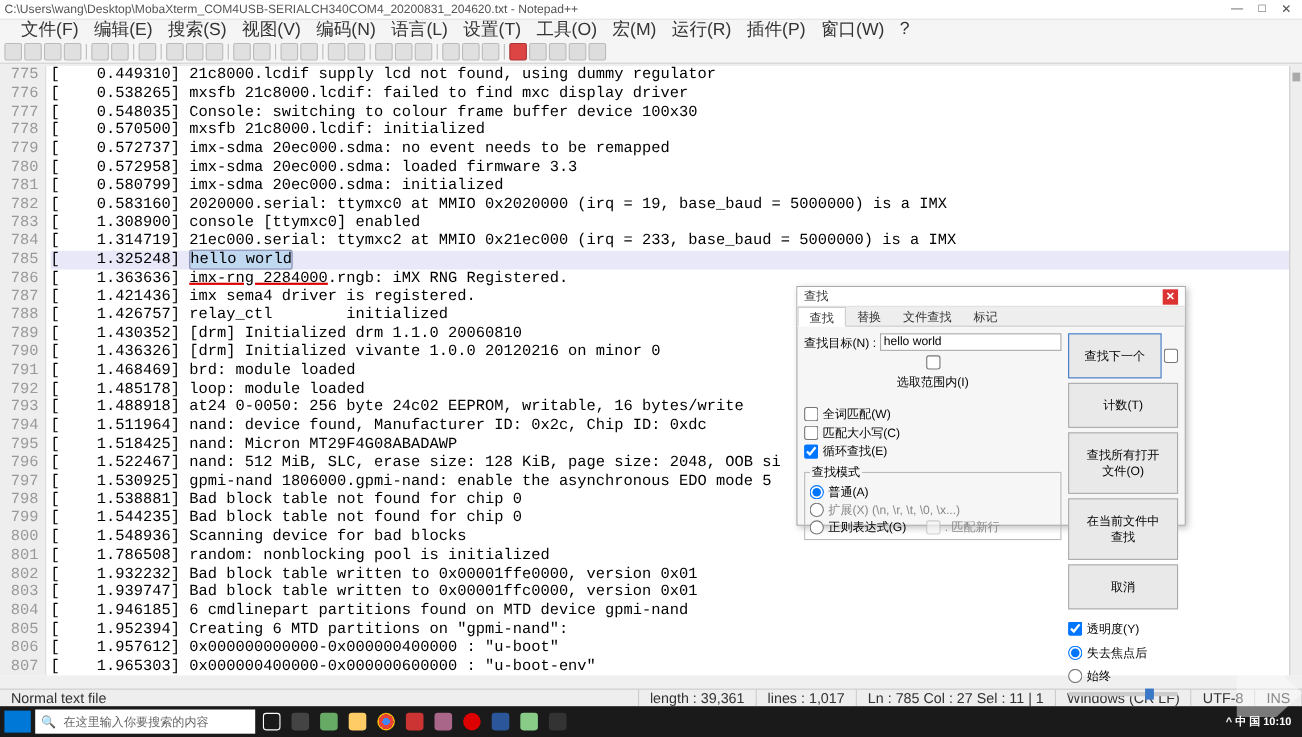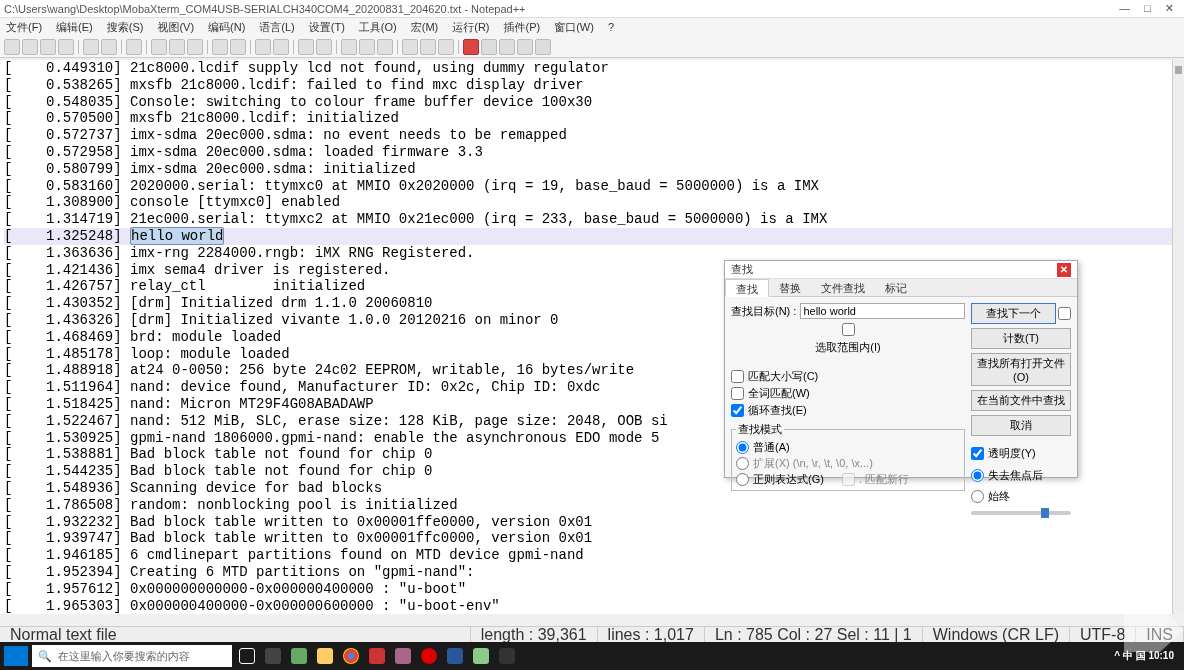--- a/index.html
+++ b/index.html
@@ -25,23 +25,23 @@
     justify-content: flex-end;
   }
   .titlebar .spacer { flex: 1; }
   .win-controls { display: flex; gap: 14px; padding-right: 6px; color: #555; }
   
   .menubar {
     height: 18px;
     background: #f5f5f5;
     display: flex;
     align-items: center;
-    font-size: 11px;
+    font-size: 16px;
     color: #333;
-    padding-left: 0;
+    padding-left: 13px;
     gap: 2px;
   }
   .menubar span { padding: 0 6px; cursor: default; }
   
   .toolbar {
     height: 22px;
     background: #f5f5f5;
     border-bottom: 1px solid #ccc;
     display: flex;
     align-items: center;
@@ -98,21 +98,21 @@
   .code {
     flex: 1;
     line-height: 16.8px;
     white-space: pre;
     padding-left: 4px;
     color: #000;
     position: relative;
   }
   .line-hi { background: #e8e8f8; display: inline-block; width: 100%; }
   .sel { background: #c0d8f0; border: 1px solid #88a; border-radius: 2px;}
-  .redund { text-decoration-color: #d00; text-decoration-thickness: 2px; }
+  .redund { text-decoration: underline; text-decoration-color: #d00; text-decoration-thickness: 2px; }
   .scrollbar-v {
     position:absolute; right:0; top:0; bottom:0; width:12px;
     background:#eee; border-left:1px solid #ccc;
   }
   .thumb {
     position:absolute; left:2px; right:2px; top:6px; height:8px; background:#aaa;
   }
   
   .dialog {
     position: absolute;
@@ -137,41 +137,41 @@
   }
   .dlg-tabs {
     display:flex; height:18px; background:#eee; border-bottom:1px solid #ccc;
   }
   .dlg-tab { padding:2px 10px; font-size:11px; color:#333;}
   .dlg-tab.active { background:#fff; border:1px solid #ccc; border-bottom:1px solid #fff; margin-bottom:-1px;}
   .dlg-body { padding:6px; display:flex; gap:6px;}
   .dlg-left { flex:1;}
   .dlg-right { width:100px; display:flex; flex-direction:column; gap:4px;}
   .dlg-right button {
-    font-size:11px; padding:2px; background:#e9e9e9; border:1px solid #aaa;
+    font-size:11px; padding:12px; background:#e9e9e9; border:1px solid #aaa;
   }
   .dlg-right button.primary { border:1px solid #3a78c8; }
   .dlg-row { display:flex; align-items:center; gap:4px; margin-bottom:4px;}
   .dlg-row label { white-space:nowrap;}
   .dlg-row select, .dlg-row input[type=text]{
     flex:1; font-size:11px; border:1px solid #aaa; padding:1px 2px; background:#fff;
   }
   .chk { display:flex; align-items:center; gap:4px; margin:2px 0;}
   fieldset { border:1px solid #bbb; padding:2px 4px; margin-top:4px; font-size:11px;}
   legend { font-size:11px; padding:0 2px;}
   .radio { display:flex; align-items:center; gap:4px; margin:1px 0;}
   .dim { color:#888;}
   .trans-row { display:flex; align-items:center; gap:4px; margin-top:2px;}
   .slider { flex:1; height:4px; background:#ccc; position:relative; border-radius:2px;}
   .slider .knob{position:absolute; width:8px; height:10px; background:#3a78c8; top:-3px; left:70%;}
   
   .statusbar {
     position:absolute; left:0; right:0; bottom:28px; height:16px;
     background:#eee; border-top:1px solid #ccc;
-    display:flex; align-items:center; font-size:16px; color:#333;
+    display:flex; align-items:center; font-size:13px; color:#333;
   }
   .statusbar .cell { padding:0 10px; border-right:1px solid #ccc; height:100%; display:flex; align-items:center;}
   .statusbar .left { flex:1;}
   
   .taskbar {
     position:absolute; left:0; right:0; bottom:0; height:28px;
     background:#1a1a1a; display:flex; align-items:center; padding:0 4px; gap:4px;
   }
   .start { width:24px; height:20px; background:#0078d7; }
   .tb-search {
@@ -258,20 +258,54 @@
 </div>
 
 <div class="tabbar">
   <div class="tab">
     <span>MobaXterm_COM4USB-SERIALCH340COM4_20200831_204620.txt</span>
     <span class="tab-x">●</span>
   </div>
 </div>
 
 <div class="editor-wrap">
+  <div class="gutter" id="gutter">775
+776
+777
+778
+779
+780
+781
+782
+783
+784
+785
+786
+787
+788
+789
+790
+791
+792
+793
+794
+795
+796
+797
+798
+799
+800
+801
+802
+803
+804
+805
+806
+807
+</div>
   <div class="code" id="code">[    0.449310] 21c8000.lcdif supply lcd not found, using dummy regulator
 [    0.538265] mxsfb 21c8000.lcdif: failed to find mxc display driver
 [    0.548035] Console: switching to colour frame buffer device 100x30
 [    0.570500] mxsfb 21c8000.lcdif: initialized
 [    0.572737] imx-sdma 20ec000.sdma: no event needs to be remapped
 [    0.572958] imx-sdma 20ec000.sdma: loaded firmware 3.3
 [    0.580799] imx-sdma 20ec000.sdma: initialized
 [    0.583160] 2020000.serial: ttymxc0 at MMIO 0x2020000 (irq = 19, base_baud = 5000000) is a IMX
 [    1.308900] console [ttymxc0] enabled
 [    1.314719] 21ec000.serial: ttymxc2 at MMIO 0x21ec000 (irq = 233, base_baud = 5000000) is a IMX
@@ -322,25 +356,25 @@
         <label>查找目标(N) :</label>
         <input type="text" value="hello world" style="">
       </div>
       <div class="chk" style="justify-content:flex-end;flex-direction:column;">
         <input type="checkbox" style="">
         <label>选取范围内(I)</label>
       </div>
       <div style="height:10px;"></div>
       <div class="chk">
           <input type="checkbox" style="">
-          <label>匹配大小写(C)</label>
+          <label>全词匹配(W)</label>
         </div>
       <div class="chk">
           <input type="checkbox" style="">
-          <label>全词匹配(W)</label>
+          <label>匹配大小写(C)</label>
         </div>
       <div class="chk">
           <input type="checkbox" checked="" style="">
           <label>循环查找(E)</label>
         </div>
       <fieldset>
         <legend>查找模式</legend>
         <div class="radio">
             <input type="radio" name="m" checked="" style="">
             <label>普通(A)</label>

